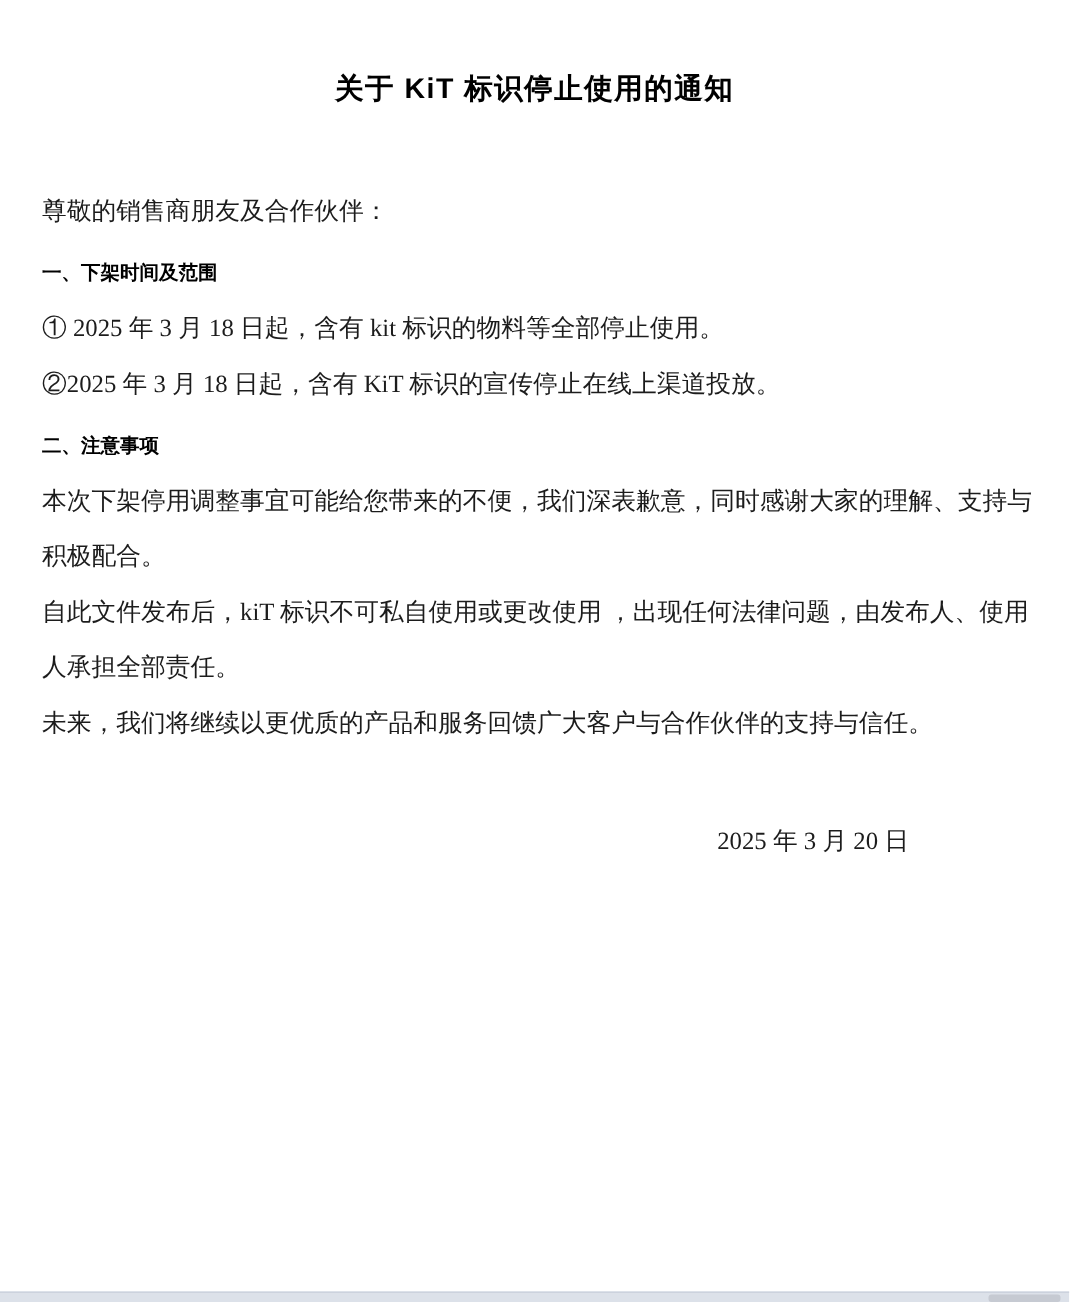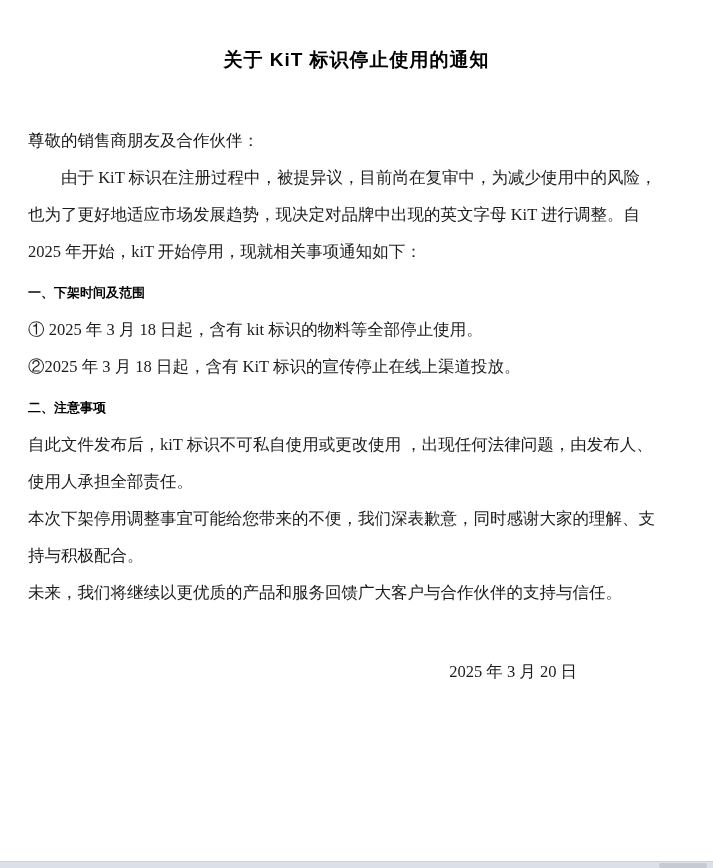--- a/index.html
+++ b/index.html
@@ -20,21 +20,21 @@
     margin-top: 42px;
     text-align: center;
     font-family: "Liberation Sans", sans-serif;
     font-weight: 700;
     font-size: 19px;
     line-height: 36px;
     letter-spacing: 1px;
     color: #000000;
   }
   .doc-body {
-    margin: 44px 44px 0 28px;
+    margin: 44px 15px 0 28px;
     font-size: 16.5px;
     line-height: 37px;
   }
   .para {
     margin: 0;
   }
   .indent {
     text-indent: 2em;
   }
   .heading {
@@ -81,33 +81,32 @@
 <body>
 
 <div class="page">
 
   <div class="doc-title">关于 KiT 标识停止使用的通知</div>
 
   <div class="doc-body">
 
     <p class="para">尊敬的销售商朋友及合作伙伴：</p>
 
-    <p class="para indent">由于 KiT 标识在注册过程中，被提异议，目前尚在复审中，为减少使用中的风险，也为了更好地适应市场发展趋势，现决定对品牌中出现的英文字母 KiT 进行调整。自 2025 年开始，kiT 开始停用，现就相关事项通知如下：</p>
 
     <p class="heading">一、下架时间及范围</p>
 
     <p class="para">① 2025 年 3 月 18 日起，含有 kit 标识的物料等全部停止使用。</p>
 
     <p class="para">②2025 年 3 月 18 日起，含有 KiT 标识的宣传停止在线上渠道投放。</p>
 
     <p class="heading">二、注意事项</p>
 
+    <p class="para">本次下架停用调整事宜可能给您带来的不便，我们深表歉意，同时感谢大家的理解、支持与积极配合。</p>
+
     <p class="para">自此文件发布后，kiT 标识不可私自使用或更改使用 ，出现任何法律问题，由发布人、使用人承担全部责任。</p>
-
-    <p class="para">本次下架停用调整事宜可能给您带来的不便，我们深表歉意，同时感谢大家的理解、支持与积极配合。</p>
 
     <p class="para">未来，我们将继续以更优质的产品和服务回馈广大客户与合作伙伴的支持与信任。</p>
 
 
     <div class="sig-block">
       <p class="para sig-date">2025 年 3 月 20 日</p>
     </div>
 
   </div>
 

